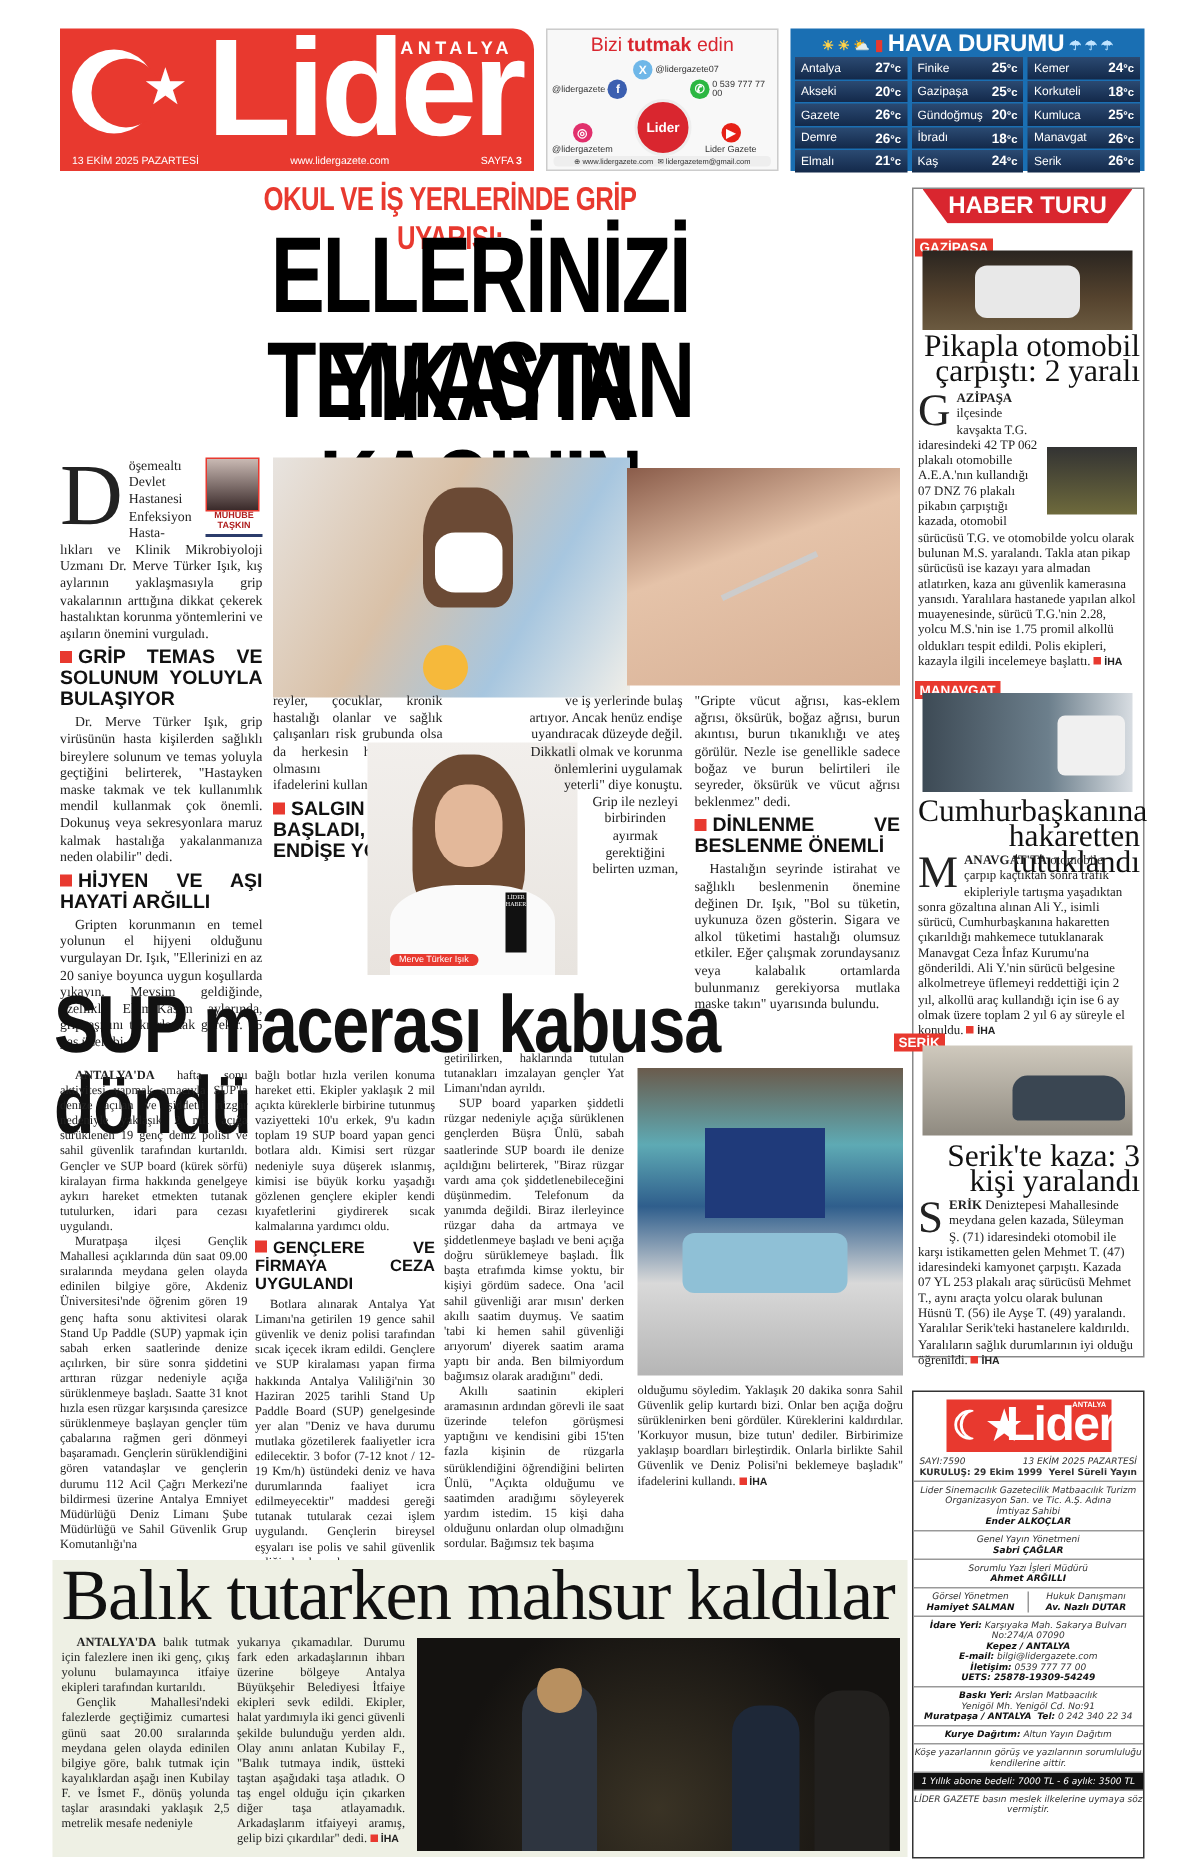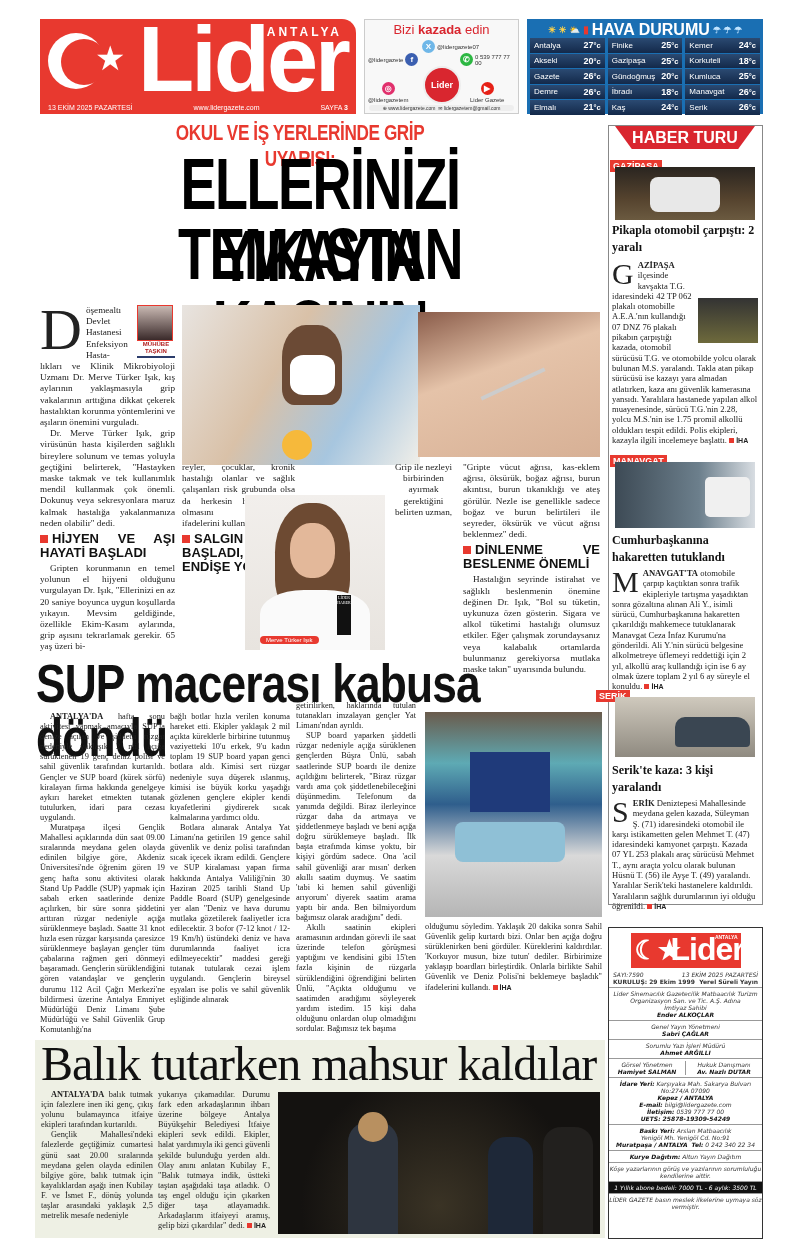--- a/index.html
+++ b/index.html
@@ -36,21 +36,21 @@
 
 .txt{font-size:9.2px;line-height:11.2px;text-align:justify;color:#222}
 .sub{font-family:"Liberation Sans",sans-serif;font-weight:900;font-size:13px;line-height:14px;color:#111;margin:3px 0}
 .sub:before{content:"";display:inline-block;width:8px;height:8px;background:#e8392f;margin-right:4px}
 .dropcap{float:left;font-size:58px;line-height:46px;margin:2px 4px 0 0;font-family:"Liberation Serif",serif}
 .photo{background:#999;overflow:hidden}
 
 #rightcol{left:608px;top:125px;width:155px;height:780px;border:1px solid #888}
 #haber{left:615px;top:126px;width:140px;height:23px;background:#d9262f;color:#fff;font-family:"Liberation Sans",sans-serif;font-weight:900;font-size:16px;text-align:center;line-height:23px;clip-path:polygon(0 0,100% 0,88% 100%,12% 100%);border-radius:0 0 4px 4px}
 .tag{background:#e8392f;color:#fff;font-family:"Liberation Sans",sans-serif;font-weight:900;font-size:9px;padding:1px 3px;display:inline-block}
-.rh{text-align:left;font-weight:bold;font-size:12px;line-height:17px}
+.rh{text-align:right;font-weight:normal;font-size:21px;line-height:17px}
 .rtxt{font-size:8.6px;line-height:10.3px;text-align:left;color:#222}
 .iha{display:inline-block;font-family:"Liberation Sans",sans-serif;font-weight:bold;font-size:7px}
 .iha:before{content:"";display:inline-block;width:5px;height:5px;background:#e8392f;margin-right:2px}
 
 #imprint{left:608px;top:927px;width:155px;height:312px;border:1px solid #333;font-family:"DejaVu Sans",sans-serif;font-size:6px;color:#333;font-style:italic}
 #imprint .row{text-align:center;padding:2px 0;border-bottom:1px solid #999}
 #imprint b{font-style:italic;color:#111}
 
 #suphead{left:36px;top:656px;width:570px;font-family:"Liberation Sans",sans-serif;font-weight:900;font-size:54px;letter-spacing:-1px;line-height:1;transform:scaleX(0.82);transform-origin:left}
 #balik{left:35px;top:1040px;width:570px;height:198px;background:#eef0e4}
@@ -65,21 +65,21 @@
   <div class="logo">Lider</div>
   <div class="city">ANTALYA</div>
   <div class="foot">
     <span>13 EKİM 2025 PAZARTESİ</span>
     <span>www.lidergazete.com</span>
     <span><span>SAYFA</span> <b>3</b></span>
   </div>
 </div>
 
 <div id="social" class="abs">
-  <div class="title"><span>Bizi </span><b>kazada</b><span> edin</span></div>
+  <div class="title"><span>Bizi </span><b>tutmak</b><span> edin</span></div>
   <div class="it" style="left:57px;top:20px">
       <span class="ic" style="background:#6fb7e8">X</span>
       <span>@lidergazete07</span>
     </div>
   <div class="it" style="left:3px;top:33px">
       <span>@lidergazete</span>
       <span class="ic" style="background:#3b5fb0">f</span>
     </div>
   <div class="it" style="left:95px;top:33px">
       <span class="ic" style="background:#2cb742">✆</span>
@@ -171,22 +171,23 @@
 <div id="kicker" class="abs">OKUL VE İŞ YERLERİNDE GRİP UYARISI:</div>
 <div id="h1a" class="abs">ELLERİNİZİ YIKAYIN</div>
 <div id="h1b" class="abs">TEMASTAN KAÇININ</div>
 
 <div class="abs txt" style="left:40px;top:305px;width:135px">
   <div style="float:right;width:38px;margin-left:3px;text-align:center">
     <div style="width:36px;height:36px;background:linear-gradient(#c9b9b3,#3a2a2a);border:1px solid #e8392f"></div>
     <div style="font-family:'Liberation Sans',sans-serif;font-weight:bold;font-size:6px;line-height:7px;color:#b01e1e;border-bottom:2px solid #2b3c6b;padding-bottom:1px">MÜHÜBE TAŞKIN</div>
   </div>
   <span class="dropcap">D</span><span>öşemealtı Devlet Hastanesi Enfeksiyon Hasta-</span> <span>lıkları ve Klinik Mikrobiyoloji Uzmanı Dr. Merve Türker Işık, kış aylarının yaklaşmasıyla grip vakalarının arttığına dikkat çekerek hastalıktan korunma yöntemlerini ve aşıların önemini vurguladı.</span>
+  <div class="sub">GRİP TEMAS VE SOLUNUM YOLUYLA BULAŞIYOR</div>
   <p style="text-indent:10px">Dr. Merve Türker Işık, grip virüsünün hasta kişilerden sağlıklı bireylere solunum ve temas yoluyla geçtiğini belirterek, "Hastayken maske takmak ve tek kullanımlık mendil kullanmak çok önemli. Dokunuş veya sekresyonlara maruz kalmak hastalığa yakalanmanıza neden olabilir" dedi.</p>
-  <div class="sub">HİJYEN VE AŞI HAYATİ BAŞLADI</div>
+  <div class="sub">HİJYEN VE AŞI HAYATİ ARĞILLI</div>
   <p style="text-indent:10px">Gripten korunmanın en temel yolunun el hijyeni olduğunu vurgulayan Dr. Işık, "Ellerinizi en az 20 saniye boyunca uygun koşullarda yıkayın. Mevsim geldiğinde, özellikle Ekim-Kasım aylarında, grip aşısını tekrarlamak gerekir. 65 yaş üzeri bi-</p>
 </div>
 
 <div class="abs photo" style="left:182px;top:305px;width:238px;height:160px;background:linear-gradient(120deg,#e8e4e0 0%,#d9c1a8 40%,#a7c6df 70%,#f1efe9 100%)">
   <div style="position:absolute;left:100px;top:20px;width:60px;height:80px;border-radius:40% 40% 20% 20%;background:#6b4a35"></div>
   <div style="position:absolute;left:108px;top:50px;width:45px;height:40px;background:#fff;border-radius:30%"></div>
   <div style="position:absolute;left:100px;top:125px;width:30px;height:30px;border-radius:50%;background:#f6b93b"></div>
 </div>
 <div class="abs photo" style="left:418px;top:312px;width:182px;height:145px;background:linear-gradient(160deg,#8a5c4a 0%,#e5c3a9 40%,#d7b095 100%)">
   <div style="position:absolute;left:60px;top:70px;width:70px;height:4px;background:#ccc;transform:rotate(-25deg)"></div>
@@ -198,36 +199,38 @@
 </div>
 <div class="abs photo" style="left:245px;top:495px;width:140px;height:155px;background:linear-gradient(#f2efec,#e8e4df)">
   <div style="position:absolute;left:30px;top:8px;width:75px;height:110px;border-radius:45% 45% 30% 30%;background:#6d4a32"></div>
   <div style="position:absolute;left:45px;top:28px;width:45px;height:55px;border-radius:45%;background:#e3b89a"></div>
   <div style="position:absolute;left:15px;top:95px;width:110px;height:60px;border-radius:40% 40% 0 0;background:#fafafa"></div>
   <div style="position:absolute;left:92px;top:100px;width:14px;height:40px;background:#111;color:#fff;font-size:4px;text-align:center">LİDER HABER</div>
   <div style="position:absolute;left:15px;bottom:6px;background:#e8392f;color:#fff;font-family:'Liberation Sans',sans-serif;font-size:6px;padding:1px 6px;border-radius:6px">Merve Türker Işık</div>
 </div>
 
 <div class="abs txt" style="left:350px;top:462px;width:105px;text-align:right">
+  <p>ve iş yerlerinde bulaş artıyor. Ancak henüz endişe uyandıracak düzeyde değil. Dikkatli olmak ve korunma önlemlerini uygulamak yeterli" diye konuştu.</p>
   <p style="margin-left:42px;text-align:center">Grip ile nezleyi birbirinden ayırmak gerektiğini belirten uzman,</p>
 </div>
 
 <div class="abs txt" style="left:463px;top:462px;width:137px">
   <p>"Gripte vücut ağrısı, kas-eklem ağrısı, öksürük, boğaz ağrısı, burun akıntısı, burun tıkanıklığı ve ateş görülür. Nezle ise genellikle sadece boğaz ve burun belirtileri ile seyreder, öksürük ve vücut ağrısı beklenmez" dedi.</p>
   <div class="sub">DİNLENME VE BESLENME ÖNEMLİ</div>
   <p style="text-indent:10px">Hastalığın seyrinde istirahat ve sağlıklı beslenmenin önemine değinen Dr. Işık, "Bol su tüketin, uykunuza özen gösterin. Sigara ve alkol tüketimi hastalığı olumsuz etkiler. Eğer çalışmak zorundaysanız veya kalabalık ortamlarda bulunmanız gerekiyorsa mutlaka maske takın" uyarısında bulundu.</p>
 </div>
 
 <div id="suphead" class="abs">SUP macerası kabusa döndü</div>
 <div class="abs txt" style="left:40px;top:712px;width:125px;font-size:8.3px;line-height:10.1px">
   <p style="text-indent:10px"><b>ANTALYA'DA</b><span> hafta sonu aktivitesi yapmak amacıyla SUP'la denize açılan ve şiddetli rüzgar nedeniyle yaklaşık 2 mil açığa sürüklenen 19 genç deniz polisi ve sahil güvenlik tarafından kurtarıldı. Gençler ve SUP board (kürek sörfü) kiralayan firma hakkında genelgeye aykırı hareket etmekten tutanak tutulurken, idari para cezası uygulandı.</span></p>
   <p style="text-indent:10px">Muratpaşa ilçesi Gençlik Mahallesi açıklarında dün saat 09.00 sıralarında meydana gelen olayda edinilen bilgiye göre, Akdeniz Üniversitesi'nde öğrenim gören 19 genç hafta sonu aktivitesi olarak Stand Up Paddle (SUP) yapmak için sabah erken saatlerinde denize açılırken, bir süre sonra şiddetini arttıran rüzgar nedeniyle açığa sürüklenmeye başladı. Saatte 31 knot hızla esen rüzgar karşısında çaresizce sürüklenmeye başlayan gençler tüm çabalarına rağmen geri dönmeyi başaramadı. Gençlerin sürüklendiğini gören vatandaşlar ve gençlerin durumu 112 Acil Çağrı Merkezi'ne bildirmesi üzerine Antalya Emniyet Müdürlüğü Deniz Limanı Şube Müdürlüğü ve Sahil Güvenlik Grup Komutanlığı'na</p>
 </div>
 <div class="abs txt" style="left:170px;top:712px;width:120px;font-size:8.3px;line-height:10.1px">
   <p>bağlı botlar hızla verilen konuma hareket etti. Ekipler yaklaşık 2 mil açıkta küreklerle birbirine tutunmuş vaziyetteki 10'u erkek, 9'u kadın toplam 19 SUP board yapan genci botlara aldı. Kimisi sert rüzgar nedeniyle suya düşerek ıslanmış, kimisi ise büyük korku yaşadığı gözlenen gençlere ekipler kendi kıyafetlerini giydirerek sıcak kalmalarına yardımcı oldu.</p>
+  <div class="sub" style="font-size:11px;line-height:12px">GENÇLERE VE FİRMAYA CEZA UYGULANDI</div>
   <p style="text-indent:10px">Botlara alınarak Antalya Yat Limanı'na getirilen 19 gence sahil güvenlik ve deniz polisi tarafından sıcak içecek ikram edildi. Gençlere ve SUP kiralaması yapan firma hakkında Antalya Valiliği'nin 30 Haziran 2025 tarihli Stand Up Paddle Board (SUP) genelgesinde yer alan "Deniz ve hava durumu mutlaka gözetilerek faaliyetler icra edilecektir. 3 bofor (7-12 knot / 12-19 Km/h) üstündeki deniz ve hava durumlarında faaliyet icra edilmeyecektir" maddesi gereği tutanak tutularak cezai işlem uygulandı. Gençlerin bireysel eşyaları ise polis ve sahil güvenlik eşliğinde alınarak</p>
 </div>
 <div class="abs txt" style="left:296px;top:701px;width:120px;font-size:8.3px;line-height:10.1px">
   <p>getirilirken, haklarında tutulan tutanakları imzalayan gençler Yat Limanı'ndan ayrıldı.</p>
   <p style="text-indent:10px">SUP board yaparken şiddetli rüzgar nedeniyle açığa sürüklenen gençlerden Büşra Ünlü, sabah saatlerinde SUP boardı ile denize açıldığını belirterek, "Biraz rüzgar vardı ama çok şiddetlenebileceğini düşünmedim. Telefonum da yanımda değildi. Biraz ilerleyince rüzgar daha da artmaya ve şiddetlenmeye başladı ve beni açığa doğru sürüklemeye başladı. İlk başta etrafımda kimse yoktu, bir kişiyi gördüm sadece. Ona 'acil sahil güvenliği arar mısın' derken akıllı saatim duymuş. Ve saatim 'tabi ki hemen sahil güvenliği arıyorum' diyerek saatim arama yaptı bir anda. Ben bilmiyordum bağımsız olarak aradığını" dedi.</p>
   <p style="text-indent:10px">Akıllı saatinin ekipleri aramasının ardından görevli ile saat üzerinde telefon görüşmesi yaptığını ve kendisini gibi 15'ten fazla kişinin de rüzgarla sürüklendiğini öğrendiğini belirten Ünlü, "Açıkta olduğumu ve saatimden aradığımı söyleyerek yardım istedim. 15 kişi daha olduğunu onlardan olup olmadığını sordular. Bağımsız tek başıma</p>
 </div>
 <div class="abs photo" style="left:425px;top:712px;width:177px;height:205px;background:linear-gradient(#6a5b4c 0%,#5eaab4 25%,#2f5e8c 45%,#d9d9d9 70%,#b5b5b5 100%)">
   <div style="position:absolute;left:45px;top:40px;width:80px;height:60px;background:#1f3a7a"></div>
   <div style="position:absolute;left:30px;top:110px;width:110px;height:40px;background:#8fc0d6;border-radius:8px"></div>

